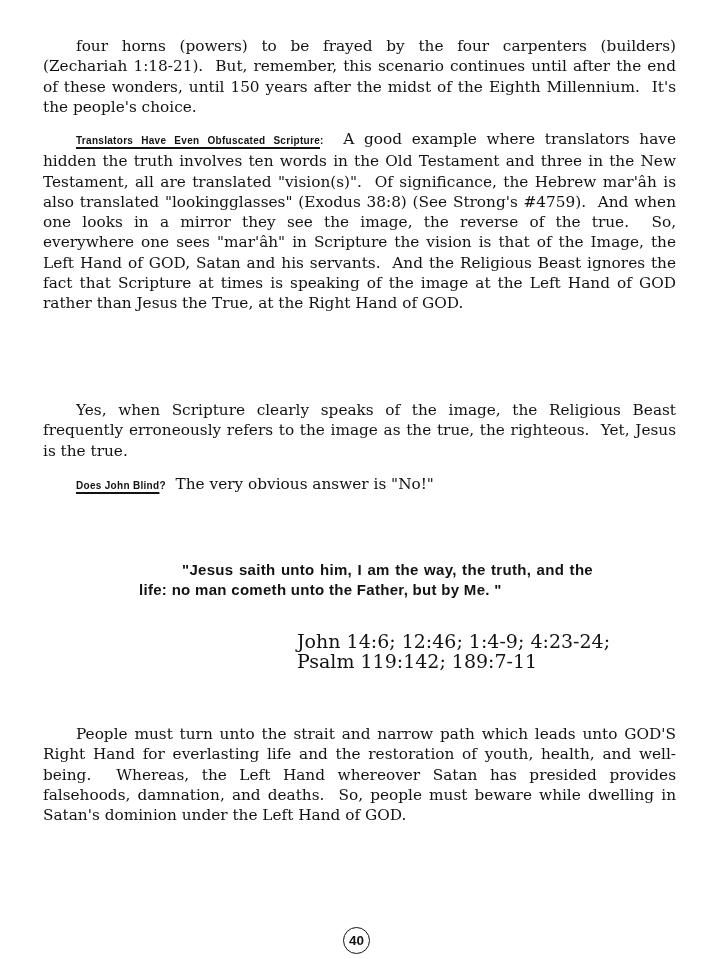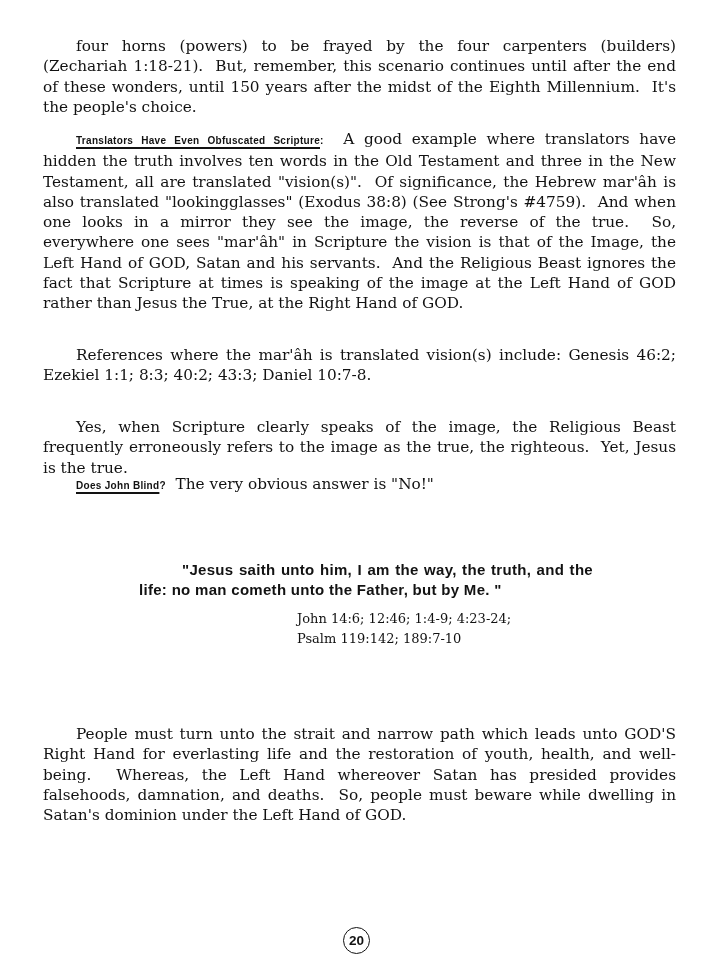--- a/index.html
+++ b/index.html
@@ -47,22 +47,22 @@
     font-weight: bold;
     font-size: 15px;
     line-height: 20.3px;
     text-align: justify;
     text-indent: 43px;
     letter-spacing: 0.3px;
   }
   .refs {
     position: absolute;
     left: 297px;
-    top: 609px;
-    font-size: 13px;
+    top: 631px;
+    font-size: 19px;
     line-height: 20.3px;
   }
   .page-circle {
     position: absolute;
     left: 343px;
     top: 927px;
     width: 25px;
     height: 25px;
     border: 1.5px solid #121212;
     border-radius: 50%;
@@ -74,30 +74,29 @@
     font-size: 13.5px;
   }
 </style>
 </head>
 <body>
 
 <div class="page">
 
   <div class="para" style="top:36px"><span class="run-body">four horns (powers) to be frayed by the four carpenters (builders) (Zechariah 1:18-21).&nbsp; But, remember, this scenario continues until after the end of these wonders, until 150 years after the midst of the Eighth Millennium.&nbsp; It's the people's choice.</span></div>
   <div class="para" style="top:129px"><span class="run-heading-underline">Translators Have Even Obfuscated Scripture</span><span class="run-heading">:</span><span class="run-body">&nbsp; A good example where translators have hidden the truth involves ten words in the Old Testament and three in the New Testament, all are translated "vision(s)".&nbsp; Of significance, the Hebrew mar'âh is also translated "lookingglasses" (Exodus 38:8) (See Strong's #4759).&nbsp; And when one looks in a mirror they see the image, the reverse of the true.&nbsp; So, everywhere one sees "mar'âh" in Scripture the vision is that of the Image, the Left Hand of GOD, Satan and his servants.&nbsp; And the Religious Beast ignores the fact that Scripture at times is speaking of the image at the Left Hand of GOD rather than Jesus the True, at the Right Hand of GOD.</span></div>
-  <div class="para" style="top:345px"><span class="run-body">References where the mar'âh is translated vision(s) include: Genesis 46:2; Ezekiel 1:1; 8:3; 40:2; 43:3; Daniel 10:7-8.</span></div>
-  <div class="para" style="top:417px"><span class="run-body">Yes, when Scripture clearly speaks of the image, the Religious Beast frequently erroneously refers to the image as the true, the righteous.&nbsp; Yet, Jesus is the true.</span></div>
+  <div class="para" style="top:400px"><span class="run-body">Yes, when Scripture clearly speaks of the image, the Religious Beast frequently erroneously refers to the image as the true, the righteous.&nbsp; Yet, Jesus is the true.</span></div>
   <div class="para" style="top:474px"><span class="run-heading-underline">Does John Blind</span><span class="run-heading">?</span><span class="run-body">&nbsp; The very obvious answer is "No!"</span></div>
 
   <div class="quote">"Jesus saith unto him, I am the way, the truth, and the life: no man cometh unto the Father, but by Me. "</div>
 
   <div class="refs">
     <div>John 14:6; 12:46; 1:4-9; 4:23-24;</div>
-    <div>Psalm 119:142; 189:7-10</div>
+    <div>Psalm 119:142; 189:7-11</div>
   </div>
 
   <div class="para" style="top:724px"><span class="run-body">People must turn unto the strait and narrow path which leads unto GOD'S Right Hand for everlasting life and the restoration of youth, health, and well-being.&nbsp; Whereas, the Left Hand whereover Satan has presided provides falsehoods, damnation, and deaths.&nbsp; So, people must beware while dwelling in Satan's dominion under the Left Hand of GOD.</span></div>
 
   <div class="page-circle">
-    <span>20</span>
+    <span>40</span>
   </div>
 
 </div>
 
 </body></html>

